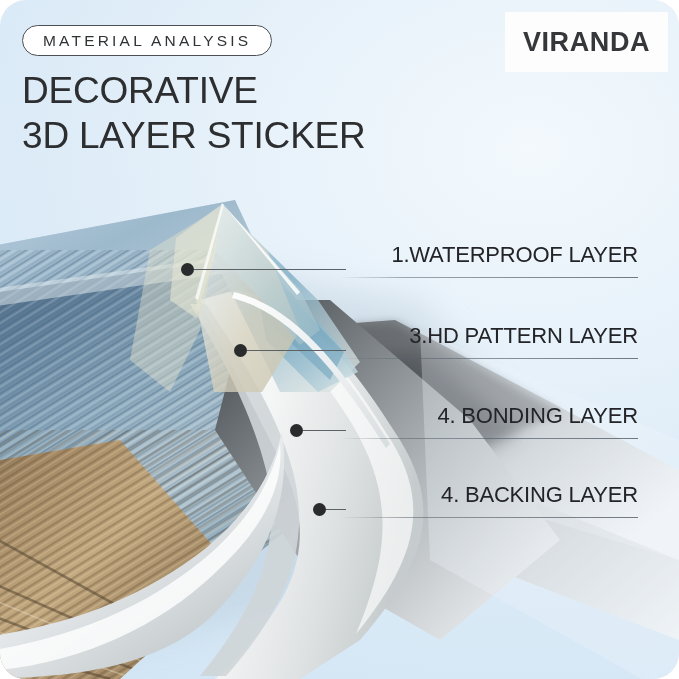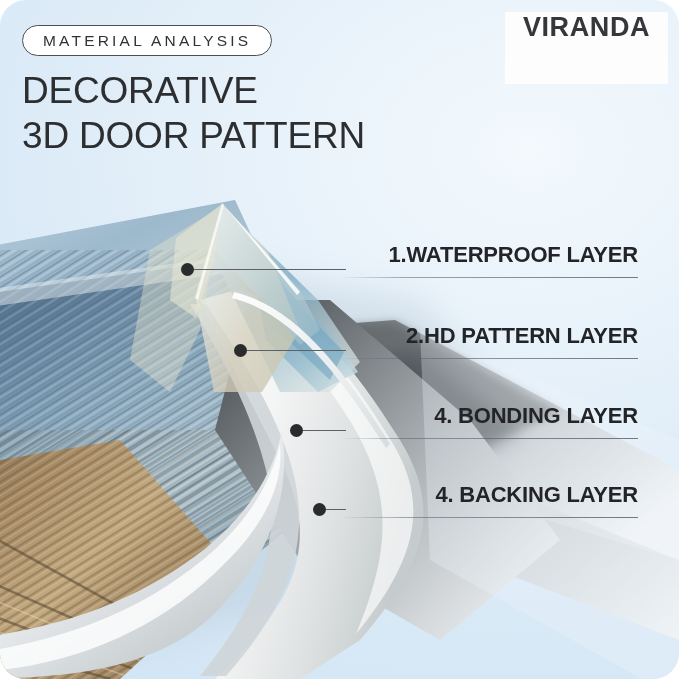--- a/index.html
+++ b/index.html
@@ -35,33 +35,33 @@
     position:absolute;left:22px;top:68px;
     color:#2d2e30;
     font-weight:normal;
     font-size:37px;
     line-height:45px;
     letter-spacing:-0.2px;
   }
   .title div{white-space:nowrap;}
   .logo-box{
     position:absolute;left:505px;top:12px;
-    width:163px;height:72px;
+    width:163px;height:60px;
     background:#fdfdfd;
-    display:flex;align-items:flex-start;justify-content:center;
+    display:flex;align-items:center;justify-content:center;
   }
   .logo-box span{
     font-size:27px;font-weight:bold;color:#35373a;letter-spacing:0.6px;
   }
   
   .label{
     position:absolute;right:41px;
     text-align:right;
     color:#232427;
-    font-weight:bold;
+    font-weight:normal;
     font-size:22px;
     letter-spacing:-0.2px;
     white-space:nowrap;
   }
   .label-rule{
     position:absolute;
     height:1px;
     right:41px;
     background:linear-gradient(90deg,rgba(90,100,110,0) 0%,rgba(90,100,110,.55) 22%,rgba(70,80,92,.75) 100%);
   }
@@ -274,33 +274,33 @@
 
     <path d="M 420,330 L 679,440 L 679,700 L 430,560 Z" fill="#eef5fb" opacity="0.30"></path>
   </svg>
 
   <div class="pill">
     <span>MATERIAL ANALYSIS</span>
   </div>
 
   <div class="title">
     <div>DECORATIVE</div>
-    <div>3D DOOR PATTERN</div>
+    <div>3D LAYER STICKER</div>
   </div>
 
   <div class="logo-box">
     <span>VIRANDA</span>
   </div>
 
   <div class="label" style="top:242px">1.WATERPROOF LAYER</div>
   <div class="label-rule" style="top: 277px; left: 340px; width: 298px;"></div>
   <div class="leader" style="left:194px;top:269px;width:152px"></div>
   <div class="dot" style="left:181px;top:263px"></div>
 
-  <div class="label" style="top:323px">2.HD PATTERN LAYER</div>
+  <div class="label" style="top:323px">3.HD PATTERN LAYER</div>
   <div class="label-rule" style="top: 358px; left: 340px; width: 298px;"></div>
   <div class="leader" style="left:247px;top:350px;width:99px"></div>
   <div class="dot" style="left:234px;top:344px"></div>
 
   <div class="label" style="top:403px">4. BONDING LAYER</div>
   <div class="label-rule" style="top: 438px; left: 340px; width: 298px;"></div>
   <div class="leader" style="left:303px;top:430px;width:43px"></div>
   <div class="dot" style="left:290px;top:424px"></div>
 
   <div class="label" style="top:482px">4. BACKING LAYER</div>

